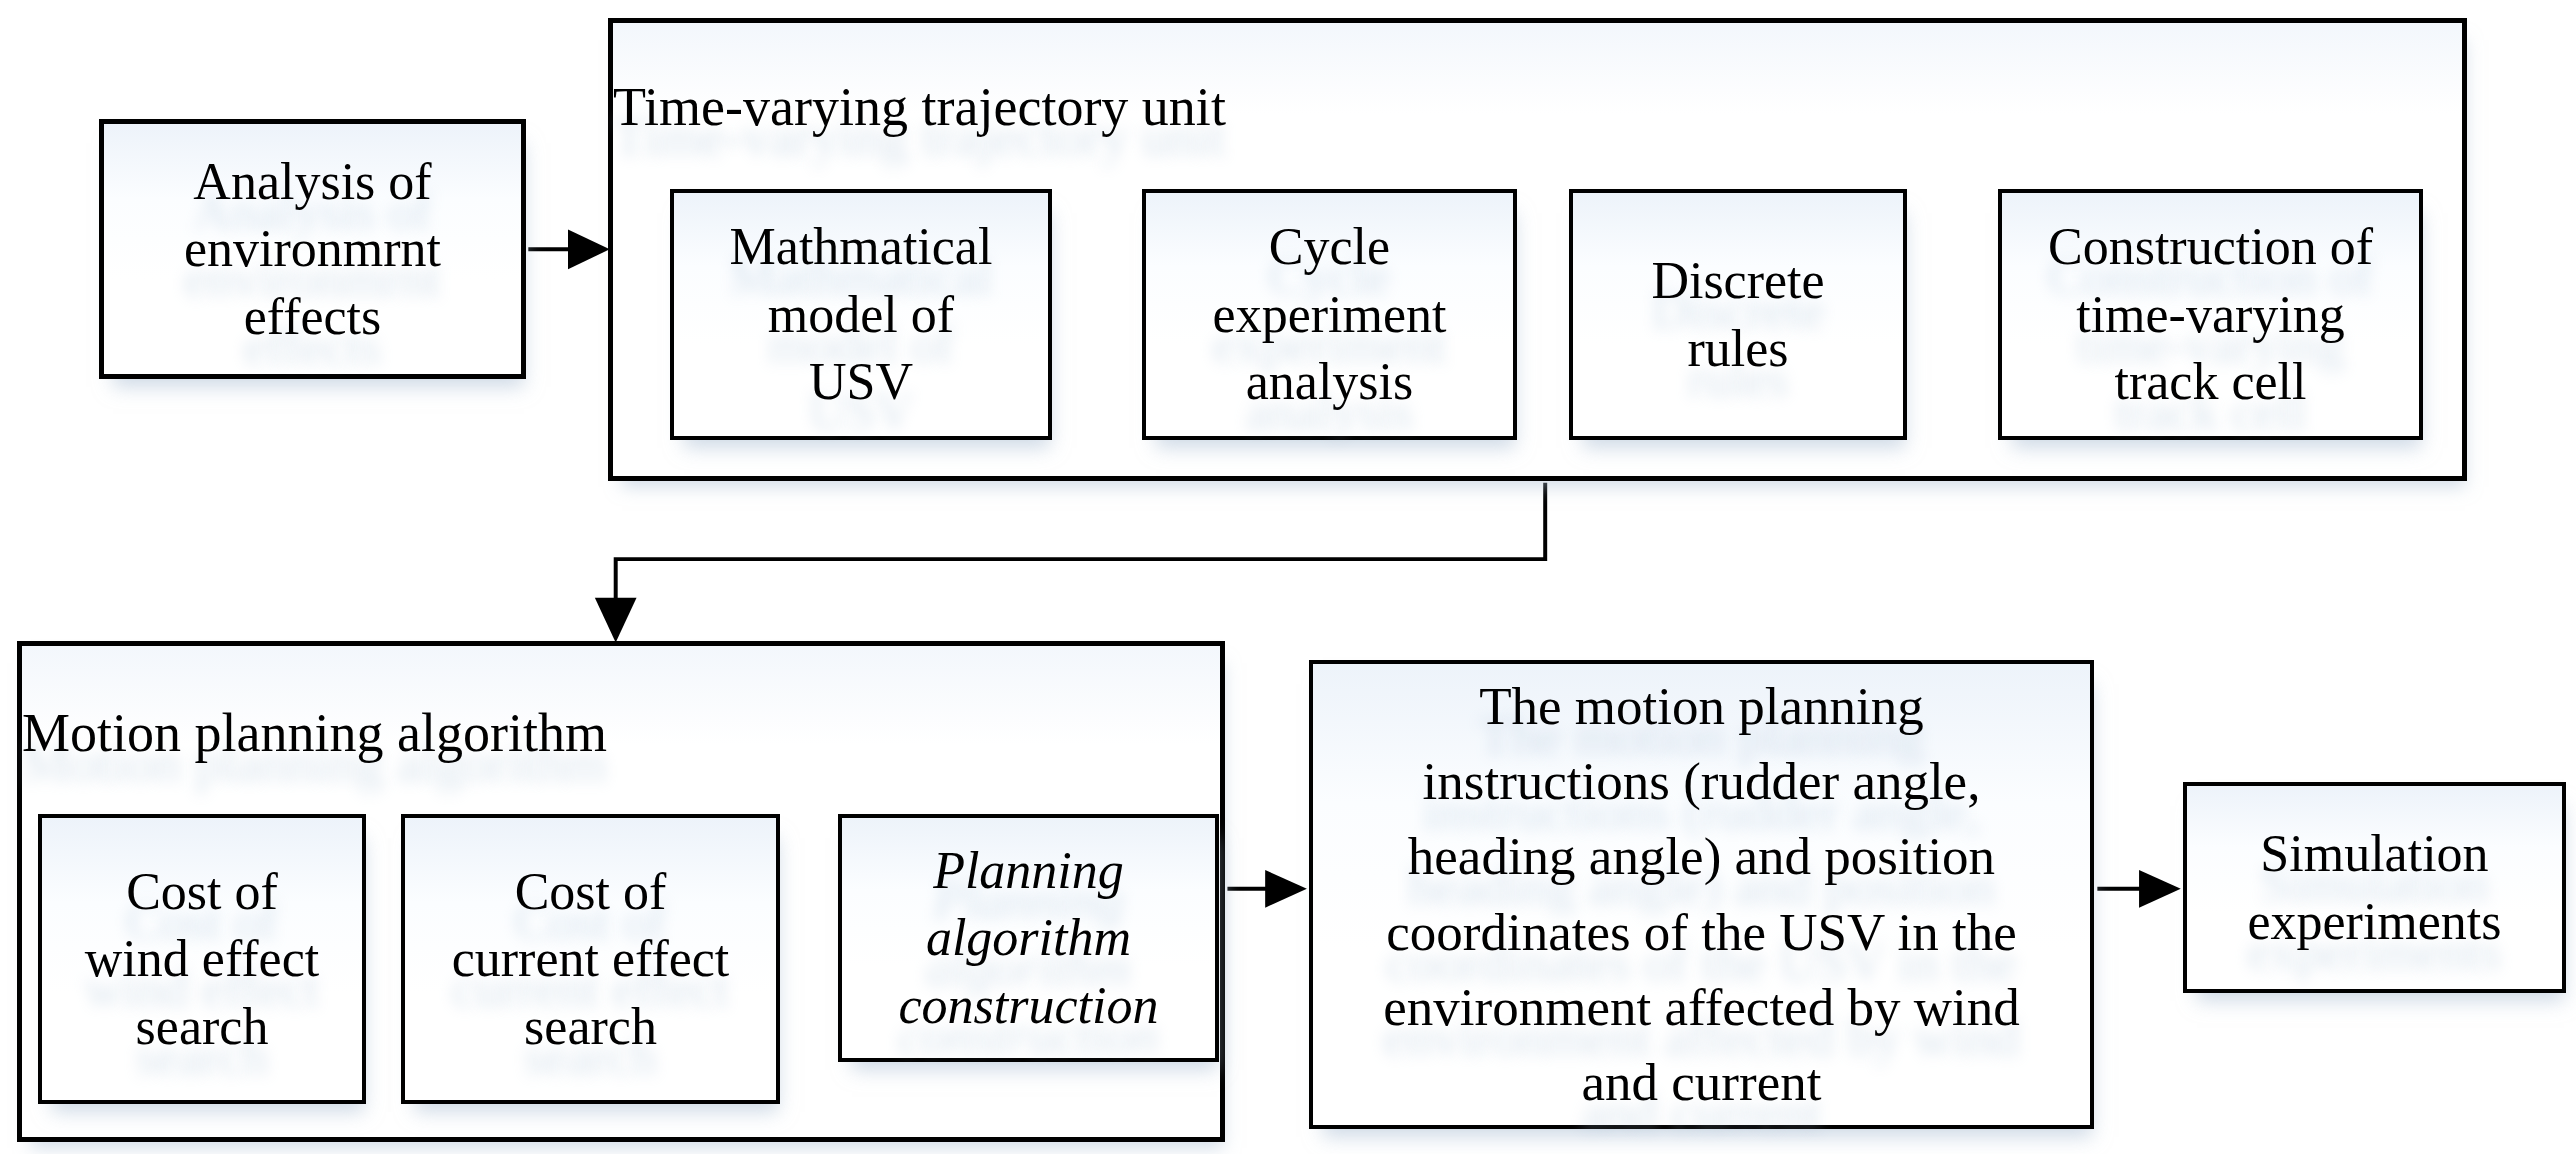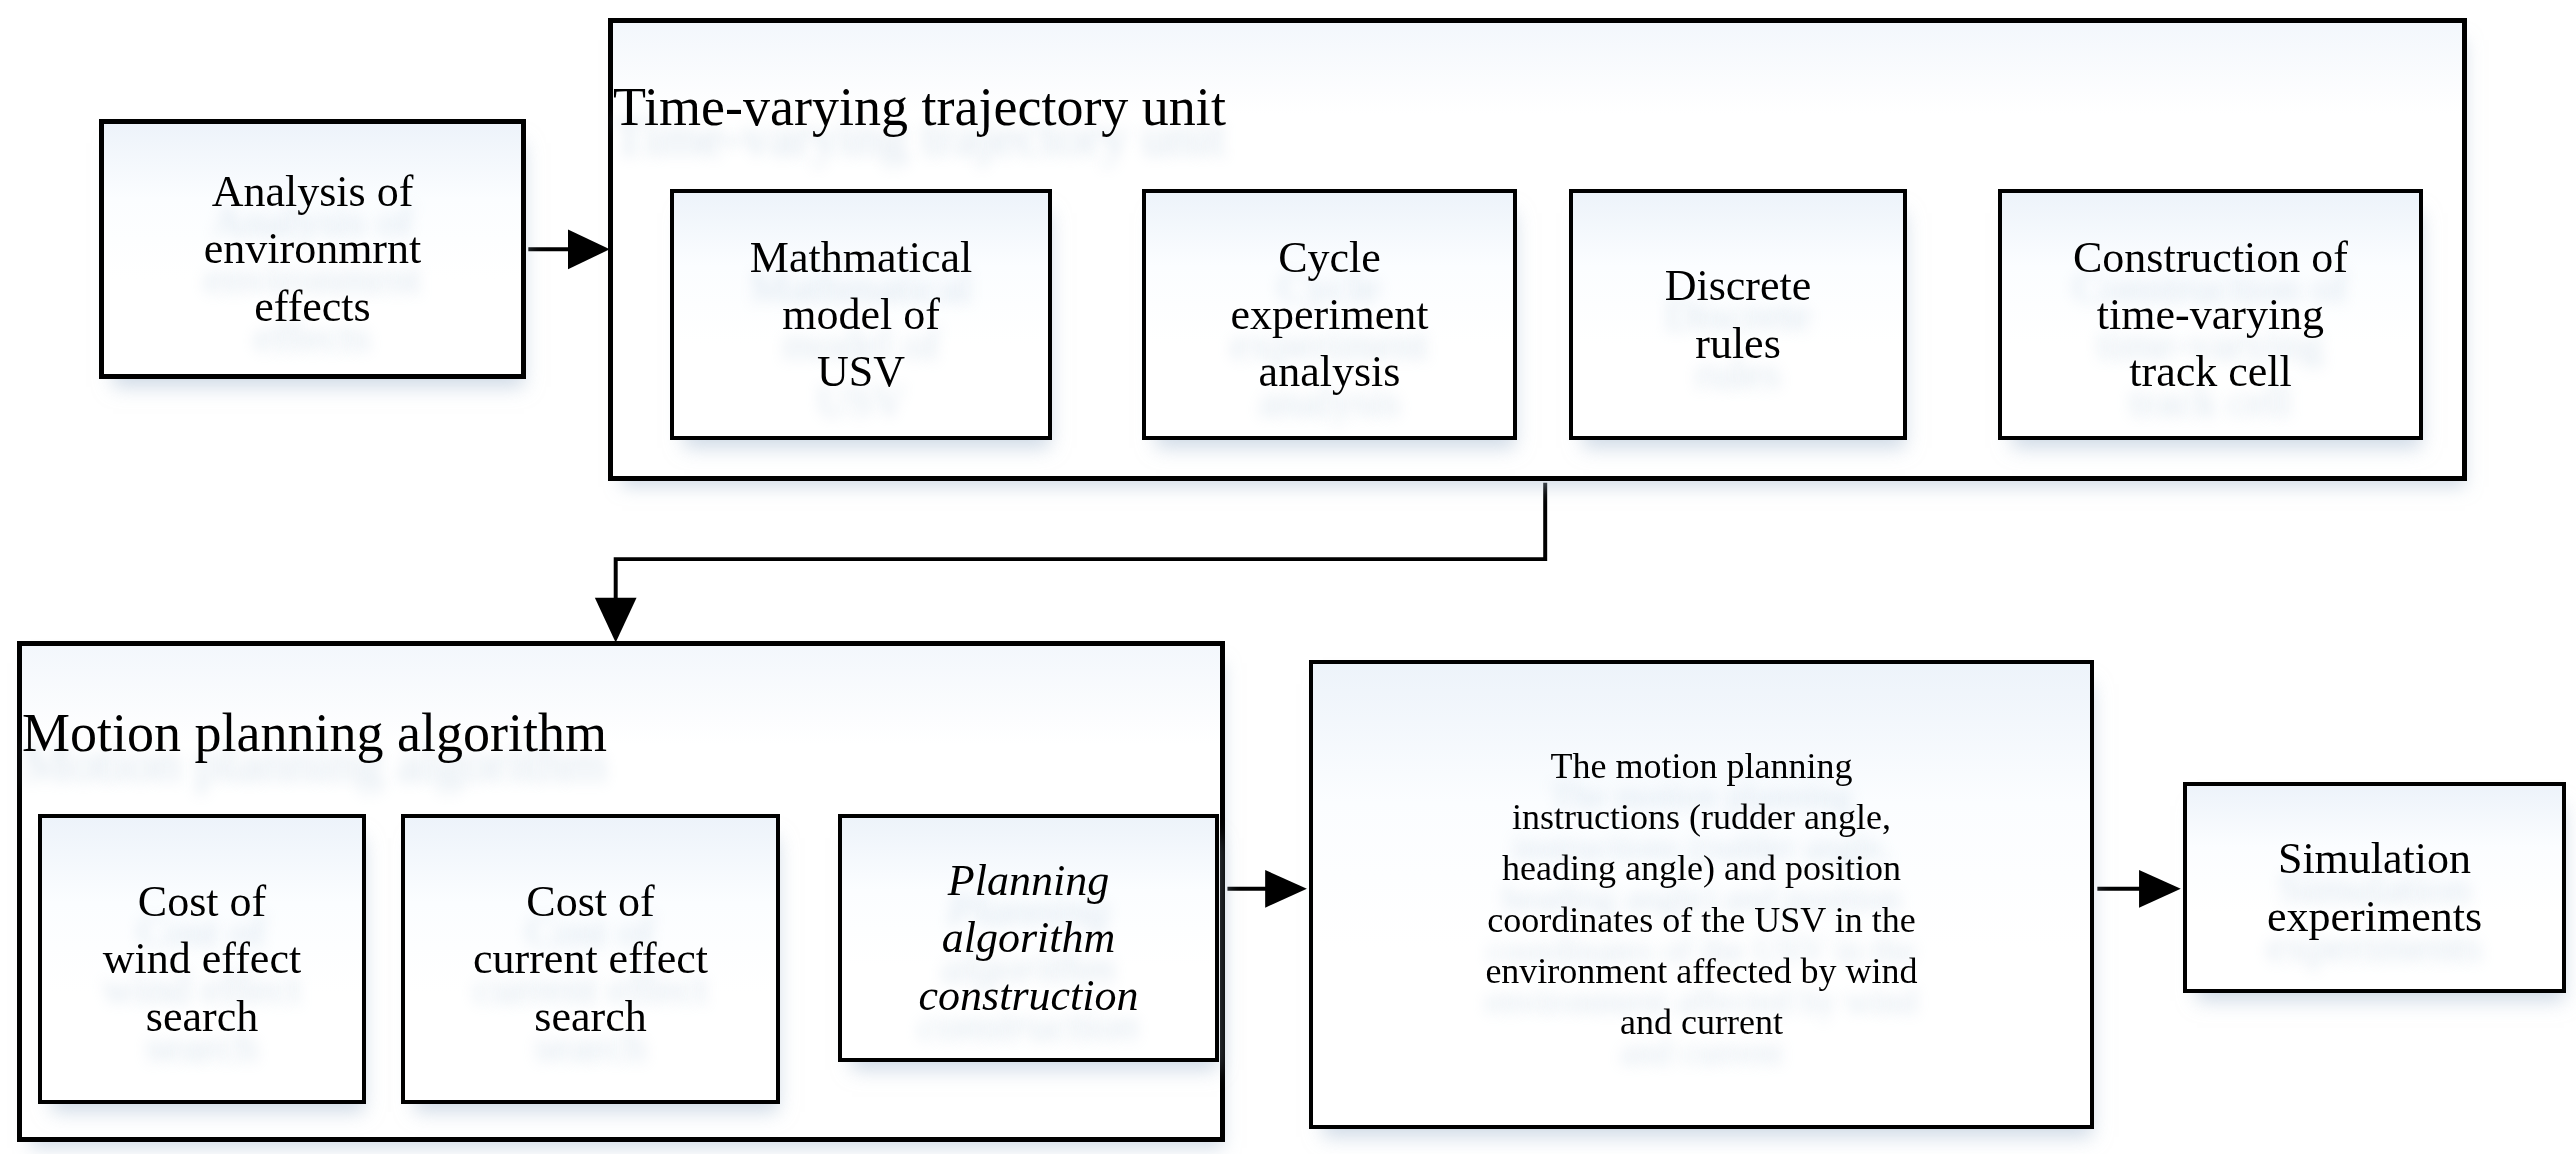--- a/index.html
+++ b/index.html
@@ -21,21 +21,21 @@
     position:absolute;
     box-sizing:border-box;
     border:4px solid var(--border);
     background:linear-gradient(180deg,#edf3fa 0%,#fbfdff 30%,#ffffff 62%);
     display:flex;align-items:center;justify-content:center;
     text-align:center;
     box-shadow:6px 16px 18px -8px rgba(170,190,212,0.55);
   }
   .node .label{
     white-space:pre-line;
-    font-size:44px;
+    font-size:52px;
     line-height:1.3;
     text-shadow:0 30px 14px rgba(176,197,218,0.45);
   }
   .container{
     position:absolute;
     box-sizing:border-box;
     border:5px solid var(--border);
     background:linear-gradient(180deg,#f3f7fc 0%,#ffffff 20%);
     box-shadow:6px 14px 16px -8px rgba(170,190,212,0.5);
   }
@@ -53,21 +53,21 @@
   #traj-box-0{left:670px;top:189px;width:382px;height:251px;}
   #traj-box-1{left:1142px;top:189px;width:375px;height:251px;}
   #traj-box-2{left:1569px;top:189px;width:338px;height:251px;}
   #traj-box-3{left:1998px;top:189px;width:425px;height:251px;}
   #motion-container{left:17px;top:641px;width:1208px;height:501px;}
   #motion-title{top:55px;}
   #motion-box-0{left:38px;top:814px;width:328px;height:290px;}
   #motion-box-1{left:401px;top:814px;width:379px;height:290px;}
   #motion-box-2{left:838px;top:814px;width:381px;height:248px;font-style:italic;}
   #output-box{left:1309px;top:660px;width:785px;height:469px;}
-  #output-box .label{font-size:36px;line-height:1.42;}
+  #output-box .label{font-size:53px;line-height:1.42;}
   #simulation-box{left:2183px;top:782px;width:383px;height:211px;}
   .wire{stroke:var(--border);stroke-width:4;fill:none;}
   .head{fill:var(--border);stroke:none;}
 </style>
 </head>
 <body>
 
 <div class="canvas">
 
   <svg class="wires" viewBox="0 0 2594 1163" xmlns="http://www.w3.org/2000/svg">

